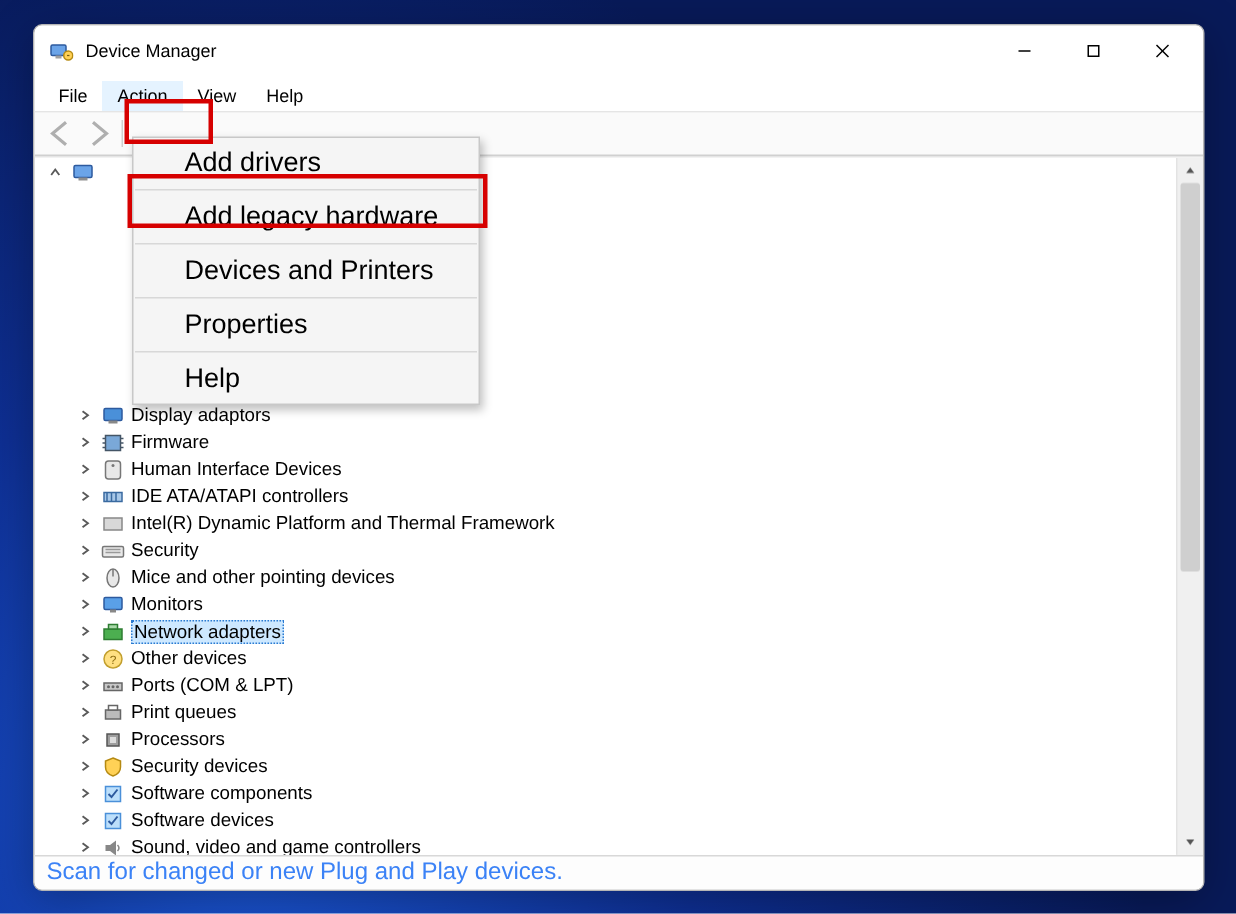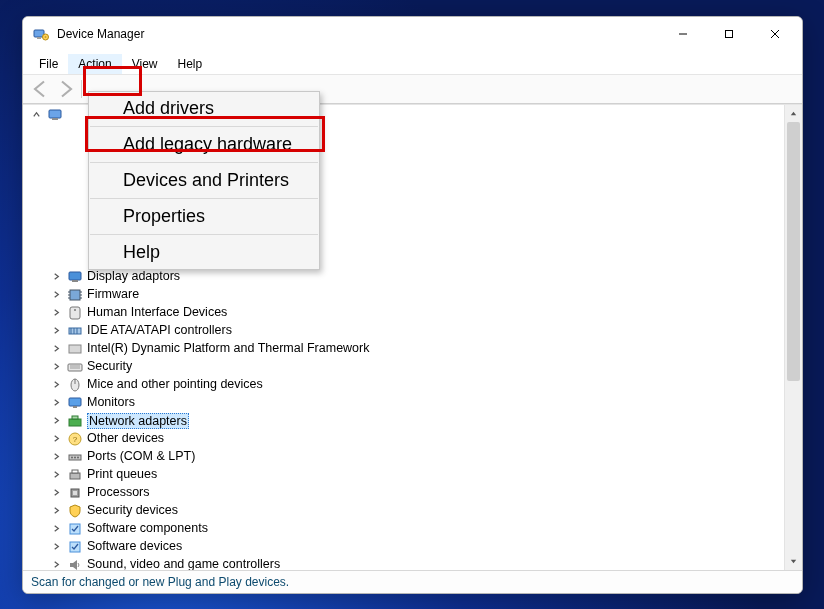--- a/index.html
+++ b/index.html
@@ -25,21 +25,21 @@
   .row.depth0{padding-left:2px}
   .row.depth1{padding-left:22px}
   .exp{width:14px;height:14px;display:inline-flex;align-items:center;justify-content:center;color:#6b6b6b}
   .exp svg{width:9px;height:9px}
   .devicon{width:16px;height:16px;margin:0 4px 0 4px;display:inline-flex;align-items:center;justify-content:center}
   .label{white-space:nowrap}
   .label.sel{background:#cde8ff;border:1px dotted #2a7ad1;padding:0 1px}
   .dropdown{position:absolute;left:65px;top:74px;width:230px;background:#f5f5f5;border:1px solid #c8c8c8;box-shadow:2px 3px 6px rgba(0,0,0,.25);font-size:18px;z-index:20;padding:2px 0}
   .dditem{padding:4px 8px 4px 34px;position:relative;color:#000;cursor:default}
   .ddsep{height:1px;background:#d8d8d8;margin:3px 1px}
-  .status{height:22px;border-top:1px solid #d8d8d8;font-size:12px;display:flex;align-items:center;padding:0 8px;background:#fdfdfd;color:#0c4a6e}
+  .status{height:22px;border-top:1px solid #d8d8d8;font-size:16px;display:flex;align-items:center;padding:0 8px;background:#fdfdfd;color:#3b82f6}
   .sb{position:absolute;right:0;top:0;width:17px;height:100%;background:#f0f0f0;display:flex;flex-direction:column;border-left:1px solid #e3e3e3}
   .sb .arr{height:17px;display:flex;align-items:center;justify-content:center;color:#555}
   .sb .track{flex:1;position:relative}
   .sb .thumb{position:absolute;left:2px;right:2px;top:0;height:60%;background:#cfcfcf;border-radius:2px}
 </style>
 </head>
 <body>
 
 <div class="window">
 

